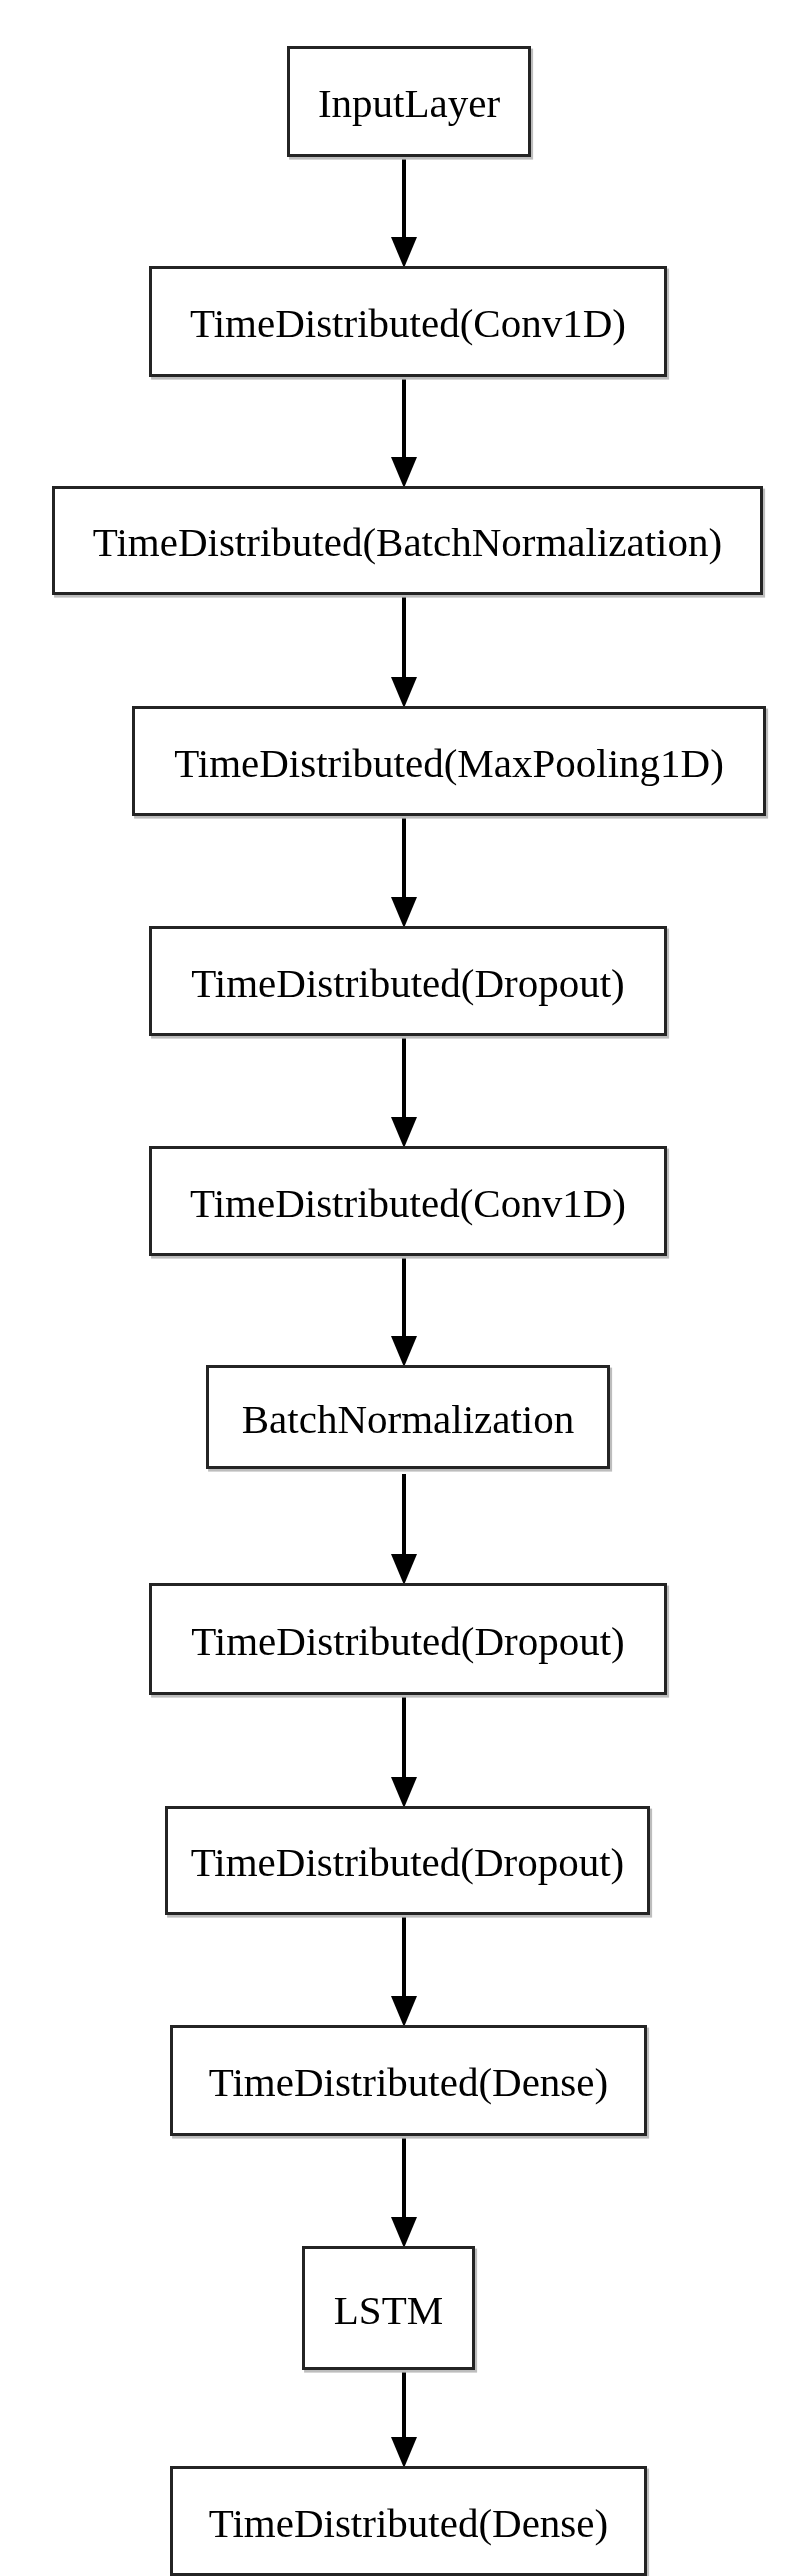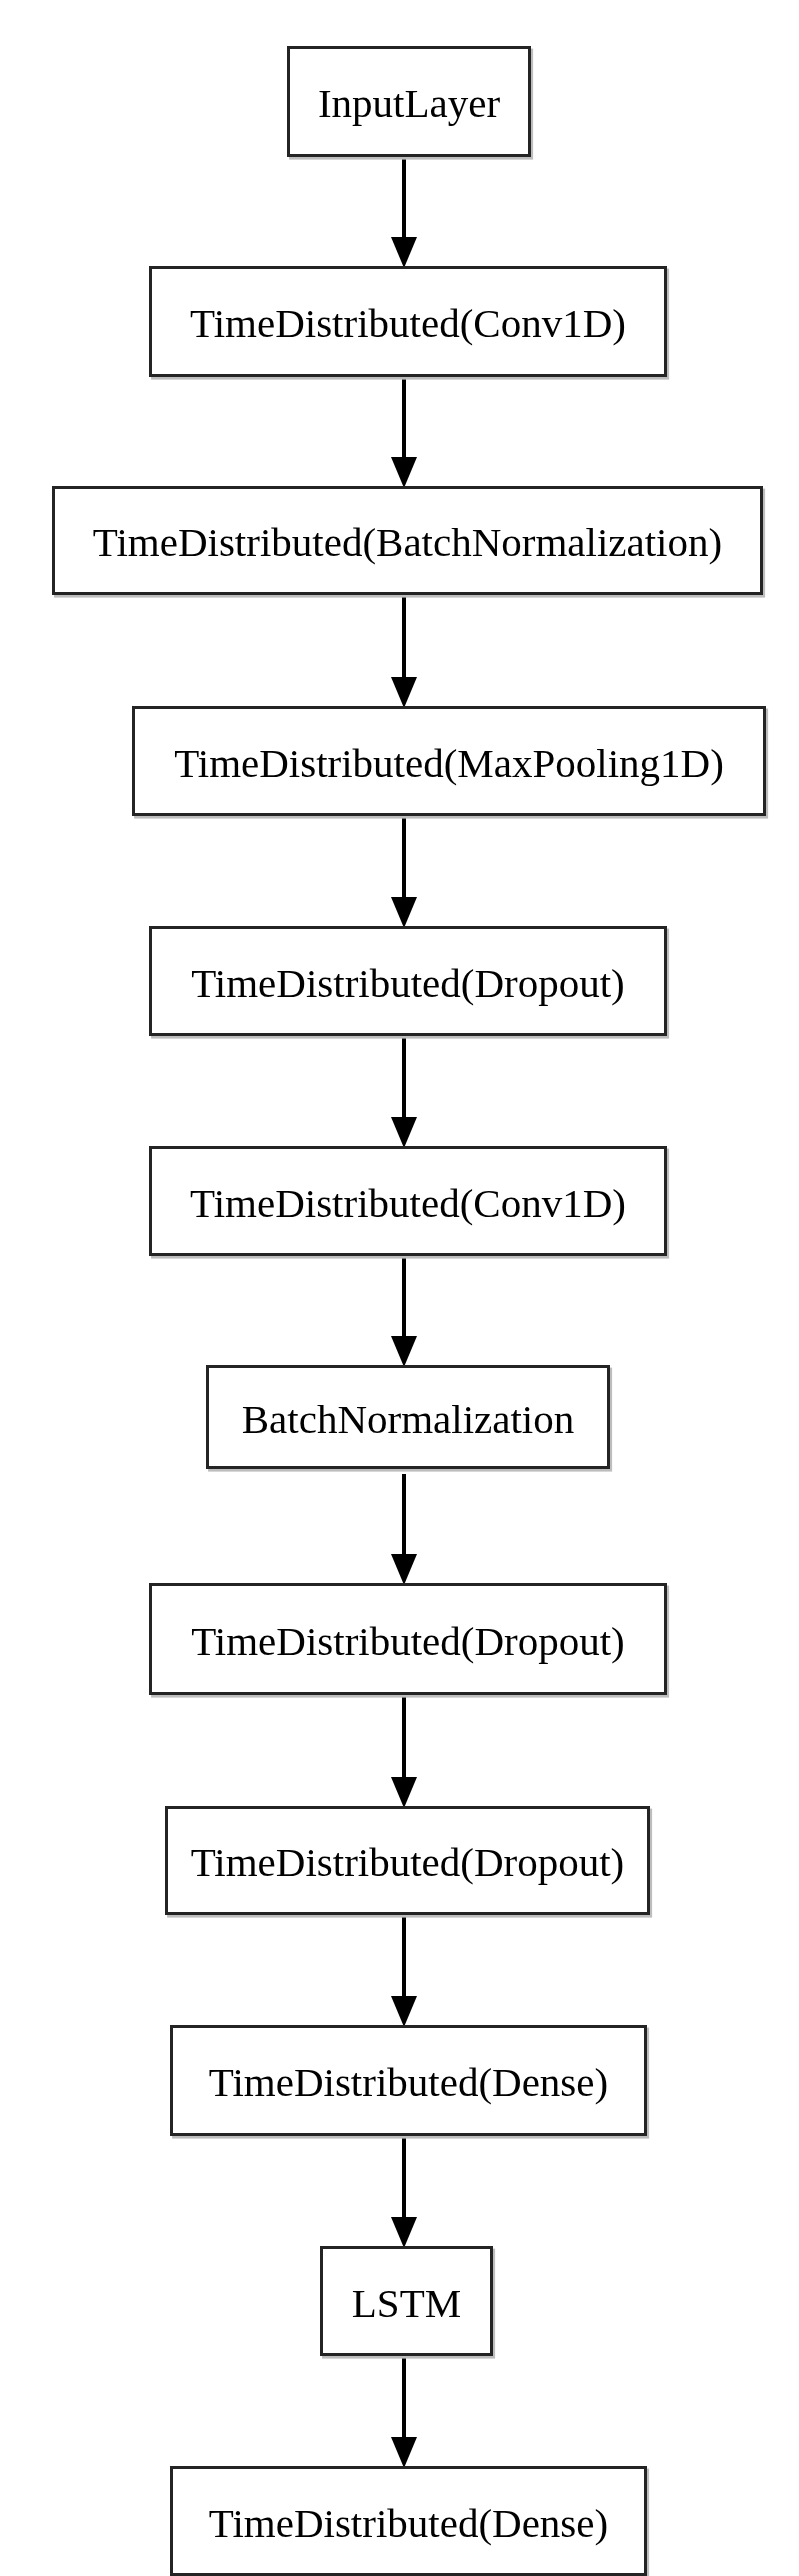--- a/index.html
+++ b/index.html
@@ -72,16 +72,16 @@
     <div class="node" style="left: 287px; top: 46px; width: 244px; height: 111px;">InputLayer</div>
     <div class="node" style="left: 149px; top: 266px; width: 518px; height: 111px;">TimeDistributed(Conv1D)</div>
     <div class="node" style="left: 52px; top: 486px; width: 711px; height: 109px;">TimeDistributed(BatchNormalization)</div>
     <div class="node" style="left: 92px; top: 706px; width: 634px; height: 110px; margin-left: 40px;">TimeDistributed(MaxPooling1D)</div>
     <div class="node" style="left: 149px; top: 926px; width: 518px; height: 110px;">TimeDistributed(Dropout)</div>
     <div class="node" style="left: 149px; top: 1146px; width: 518px; height: 110px;">TimeDistributed(Conv1D)</div>
     <div class="node" style="left: 206px; top: 1365px; width: 404px; height: 104px;">BatchNormalization</div>
     <div class="node" style="left: 149px; top: 1583px; width: 518px; height: 112px;">TimeDistributed(Dropout)</div>
     <div class="node" style="left: 165px; top: 1806px; width: 485px; height: 109px;">TimeDistributed(Dropout)</div>
     <div class="node" style="left: 170px; top: 2025px; width: 477px; height: 111px;">TimeDistributed(Dense)</div>
-    <div class="node" style="left: 320px; top: 2246px; width: 173px; height: 110px;">LSTM</div>
+    <div class="node" style="left: 302px; top: 2246px; width: 173px; height: 124px;">LSTM</div>
     <div class="node" style="left: 170px; top: 2466px; width: 477px; height: 110px;">TimeDistributed(Dense)</div>
   </div>
 
 
 </body></html>

